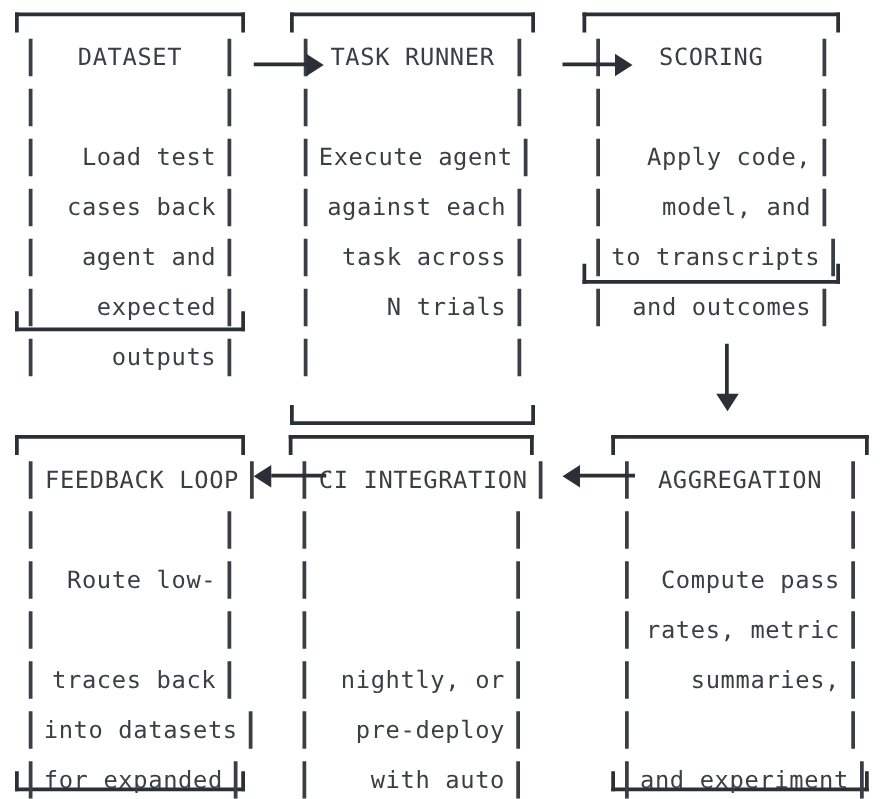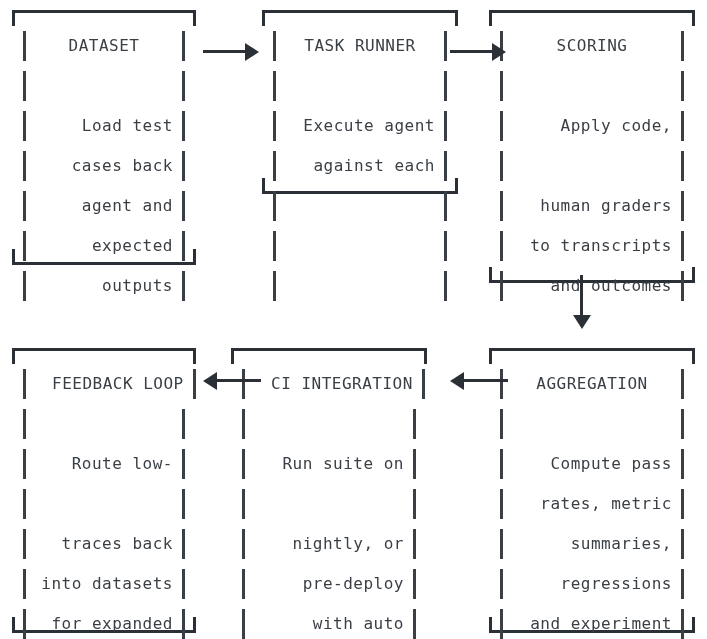--- a/index.html
+++ b/index.html
@@ -72,31 +72,31 @@
     height: 30px;
     background: #3a3f45;
     flex: 0 0 3px;
   }
   .row .pipe.left  { margin-left: 11px; }
   .row .pipe.right { margin-left: auto; margin-right: 11px; }
 
   .row .cell {
     flex: 1 1 auto;
     padding: 0 9px;
-    font-size: 16px;
+    font-size: 19px;
     letter-spacing: 0.5px;
     white-space: pre;
     overflow: visible;
   }
   .row.title .cell {
     text-align: center;
   }
   .row.title.wide .cell {
     text-align: right;
-    padding-left: 26px;
+    padding-left: 10px;
   }
   .row.body .cell {
     text-align: right;
   }
   .row.spacer .cell { }
 
   
   .conn {
     position: absolute;
   }
@@ -181,21 +181,21 @@
         <span class="pipe right"></span>
       </div>
       <div class="row body">
         <span class="pipe left"></span>
         <span class="cell">outputs</span>
         <span class="pipe right"></span>
       </div>
     </div>
   </div>
 
-  <div class="node" style="left:262px; top:10px; width:196px; height:184px;">
+  <div class="node" style="left:232px; top:10px; width:196px; height:330px;">
     <div class="frame">
       <i class="rail-top"></i>
         <i class="rail-bottom"></i>
       <i class="stub-tl"></i>
         <i class="stub-tr"></i>
       <i class="stub-bl"></i>
         <i class="stub-br"></i>
     </div>
     <div class="rows">
       <div class="row title">
@@ -213,35 +213,37 @@
         <span class="cell">Execute agent</span>
         <span class="pipe right"></span>
       </div>
       <div class="row body">
         <span class="pipe left"></span>
         <span class="cell">against each</span>
         <span class="pipe right"></span>
       </div>
       <div class="row body">
         <span class="pipe left"></span>
-        <span class="pipe right"></span>
-      </div>
-      <div class="row body">
-        <span class="pipe left"></span>
-        <span class="pipe right"></span>
-      </div>
-      <div class="row spacer">
-        <span class="pipe left"></span>
-        <span class="cell"></span>
-        <span class="pipe right"></span>
-      </div>
-    </div>
-  </div>
-
-  <div class="node" style="left:489px; top:10px; width:206px; height:273px;">
+        <span class="cell">task across</span>
+        <span class="pipe right"></span>
+      </div>
+      <div class="row body">
+        <span class="pipe left"></span>
+        <span class="cell">N trials</span>
+        <span class="pipe right"></span>
+      </div>
+      <div class="row spacer">
+        <span class="pipe left"></span>
+        <span class="cell"></span>
+        <span class="pipe right"></span>
+      </div>
+    </div>
+  </div>
+
+  <div class="node" style="left:466px; top:10px; width:206px; height:217px;">
     <div class="frame">
       <i class="rail-top"></i>
         <i class="rail-bottom"></i>
       <i class="stub-tl"></i>
         <i class="stub-tr"></i>
       <i class="stub-bl"></i>
         <i class="stub-br"></i>
     </div>
     <div class="rows">
       <div class="row title">
@@ -254,25 +256,21 @@
         <span class="cell"></span>
         <span class="pipe right"></span>
       </div>
       <div class="row body">
         <span class="pipe left"></span>
         <span class="cell">Apply code,</span>
         <span class="pipe right"></span>
       </div>
       <div class="row body">
         <span class="pipe left"></span>
-        <span class="pipe right"></span>
-      </div>
-      <div class="row body">
-        <span class="pipe left"></span>
-        <span class="cell">human graders</span>
+        <span class="cell">model, and</span>
         <span class="pipe right"></span>
       </div>
       <div class="row body">
         <span class="pipe left"></span>
         <span class="cell">to transcripts</span>
         <span class="pipe right"></span>
       </div>
       <div class="row body">
         <span class="pipe left"></span>
         <span class="cell">and outcomes</span>
@@ -344,21 +342,20 @@
         <span class="cell">CI INTEGRATION</span>
         <span class="pipe right"></span>
       </div>
       <div class="row spacer">
         <span class="pipe left"></span>
         <span class="cell"></span>
         <span class="pipe right"></span>
       </div>
       <div class="row body">
         <span class="pipe left"></span>
-        <span class="cell">Run suite on</span>
         <span class="pipe right"></span>
       </div>
       <div class="row body">
         <span class="pipe left"></span>
         <span class="pipe right"></span>
       </div>
       <div class="row body">
         <span class="pipe left"></span>
         <span class="cell">nightly, or</span>
         <span class="pipe right"></span>
@@ -407,21 +404,20 @@
         <span class="cell">rates, metric</span>
         <span class="pipe right"></span>
       </div>
       <div class="row body">
         <span class="pipe left"></span>
         <span class="cell">summaries,</span>
         <span class="pipe right"></span>
       </div>
       <div class="row body">
         <span class="pipe left"></span>
-        <span class="cell">regressions</span>
         <span class="pipe right"></span>
       </div>
       <div class="row body">
         <span class="pipe left"></span>
         <span class="cell">and experiment</span>
         <span class="pipe right"></span>
       </div>
 
     </div>
   </div>

